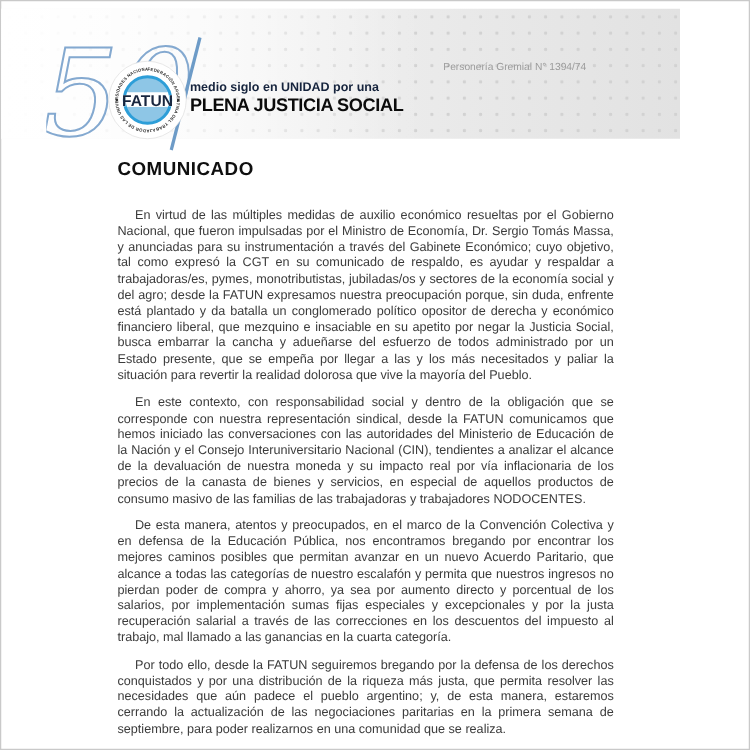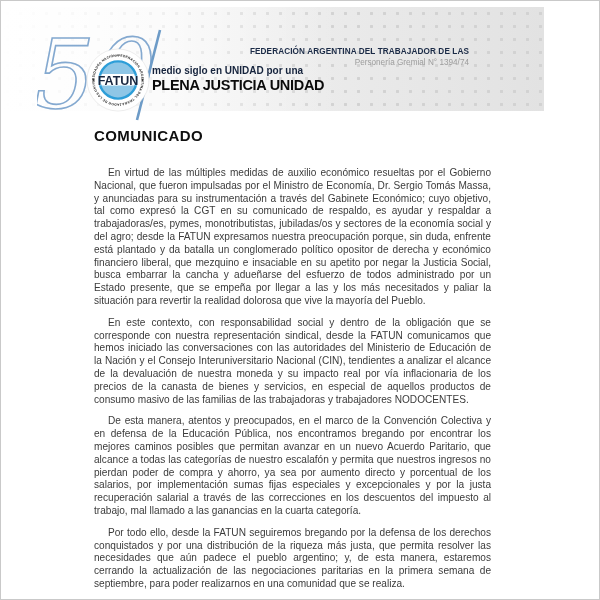--- a/index.html
+++ b/index.html
@@ -76,25 +76,24 @@
         </g>
         <circle cx="81" cy="59" r="18.6" fill="none" stroke="#2d9ed8" stroke-width="2.4"></circle>
         <text x="81" y="63.5" text-anchor="middle" font-size="12.5" font-weight="bold" fill="#18263f" stroke="#ffffff" stroke-width="0.5" paint-order="stroke">FATUN</text>
         <circle cx="56.5" cy="59" r="1" fill="#333333"></circle>
         <circle cx="105.5" cy="59" r="1" fill="#333333"></circle>
       </g>
     </svg>
 
     <div class="tagline">
       <div class="tagline-1">medio siglo en UNIDAD por una</div>
-      <div class="tagline-2">PLENA JUSTICIA UNIDAD</div>
+      <div class="tagline-2">PLENA JUSTICIA SOCIAL</div>
     </div>
 
     <div class="org">
-      <div class="org-1">FEDERACIÓN ARGENTINA DEL TRABAJADOR DE LAS</div>
       <div class="org-3">Personería Gremial N° 1394/74</div>
     </div>
   </div>
 
   <div class="content">
     <h1 class="title">COMUNICADO</h1>
 
     <p>En virtud de las múltiples medidas de auxilio económico resueltas por el Gobierno Nacional, que fueron impulsadas por el Ministro de Economía, Dr. Sergio Tomás Massa, y anunciadas para su instrumentación a través del Gabinete Económico; cuyo objetivo, tal como expresó la CGT en su comunicado de respaldo, es ayudar y respaldar a trabajadoras/es, pymes, monotributistas, jubiladas/os y sectores de la economía social y del agro; desde la FATUN expresamos nuestra preocupación porque, sin duda, enfrente está plantado y da batalla un conglomerado político opositor de derecha y económico financiero liberal, que mezquino e insaciable en su apetito por negar la Justicia Social, busca embarrar la cancha y adueñarse del esfuerzo de todos administrado por un Estado presente, que se empeña por llegar a las y los más necesitados y paliar la situación para revertir la realidad dolorosa que vive la mayoría del Pueblo.</p>
     <p>En este contexto, con responsabilidad social y dentro de la obligación que se corresponde con nuestra representación sindical, desde la FATUN comunicamos que hemos iniciado las conversaciones con las autoridades del Ministerio de Educación de la Nación y el Consejo Interuniversitario Nacional (CIN), tendientes a analizar el alcance de la devaluación de nuestra moneda y su impacto real por vía inflacionaria de los precios de la canasta de bienes y servicios, en especial de aquellos productos de consumo masivo de las familias de las trabajadoras y trabajadores NODOCENTES.</p>
     <p>De esta manera, atentos y preocupados, en el marco de la Convención Colectiva y en defensa de la Educación Pública, nos encontramos bregando por encontrar los mejores caminos posibles que permitan avanzar en un nuevo Acuerdo Paritario, que alcance a todas las categorías de nuestro escalafón y permita que nuestros ingresos no pierdan poder de compra y ahorro, ya sea por aumento directo y porcentual de los salarios, por implementación sumas fijas especiales y excepcionales y por la justa recuperación salarial a través de las correcciones en los descuentos del impuesto al trabajo, mal llamado a las ganancias en la cuarta categoría.</p>

